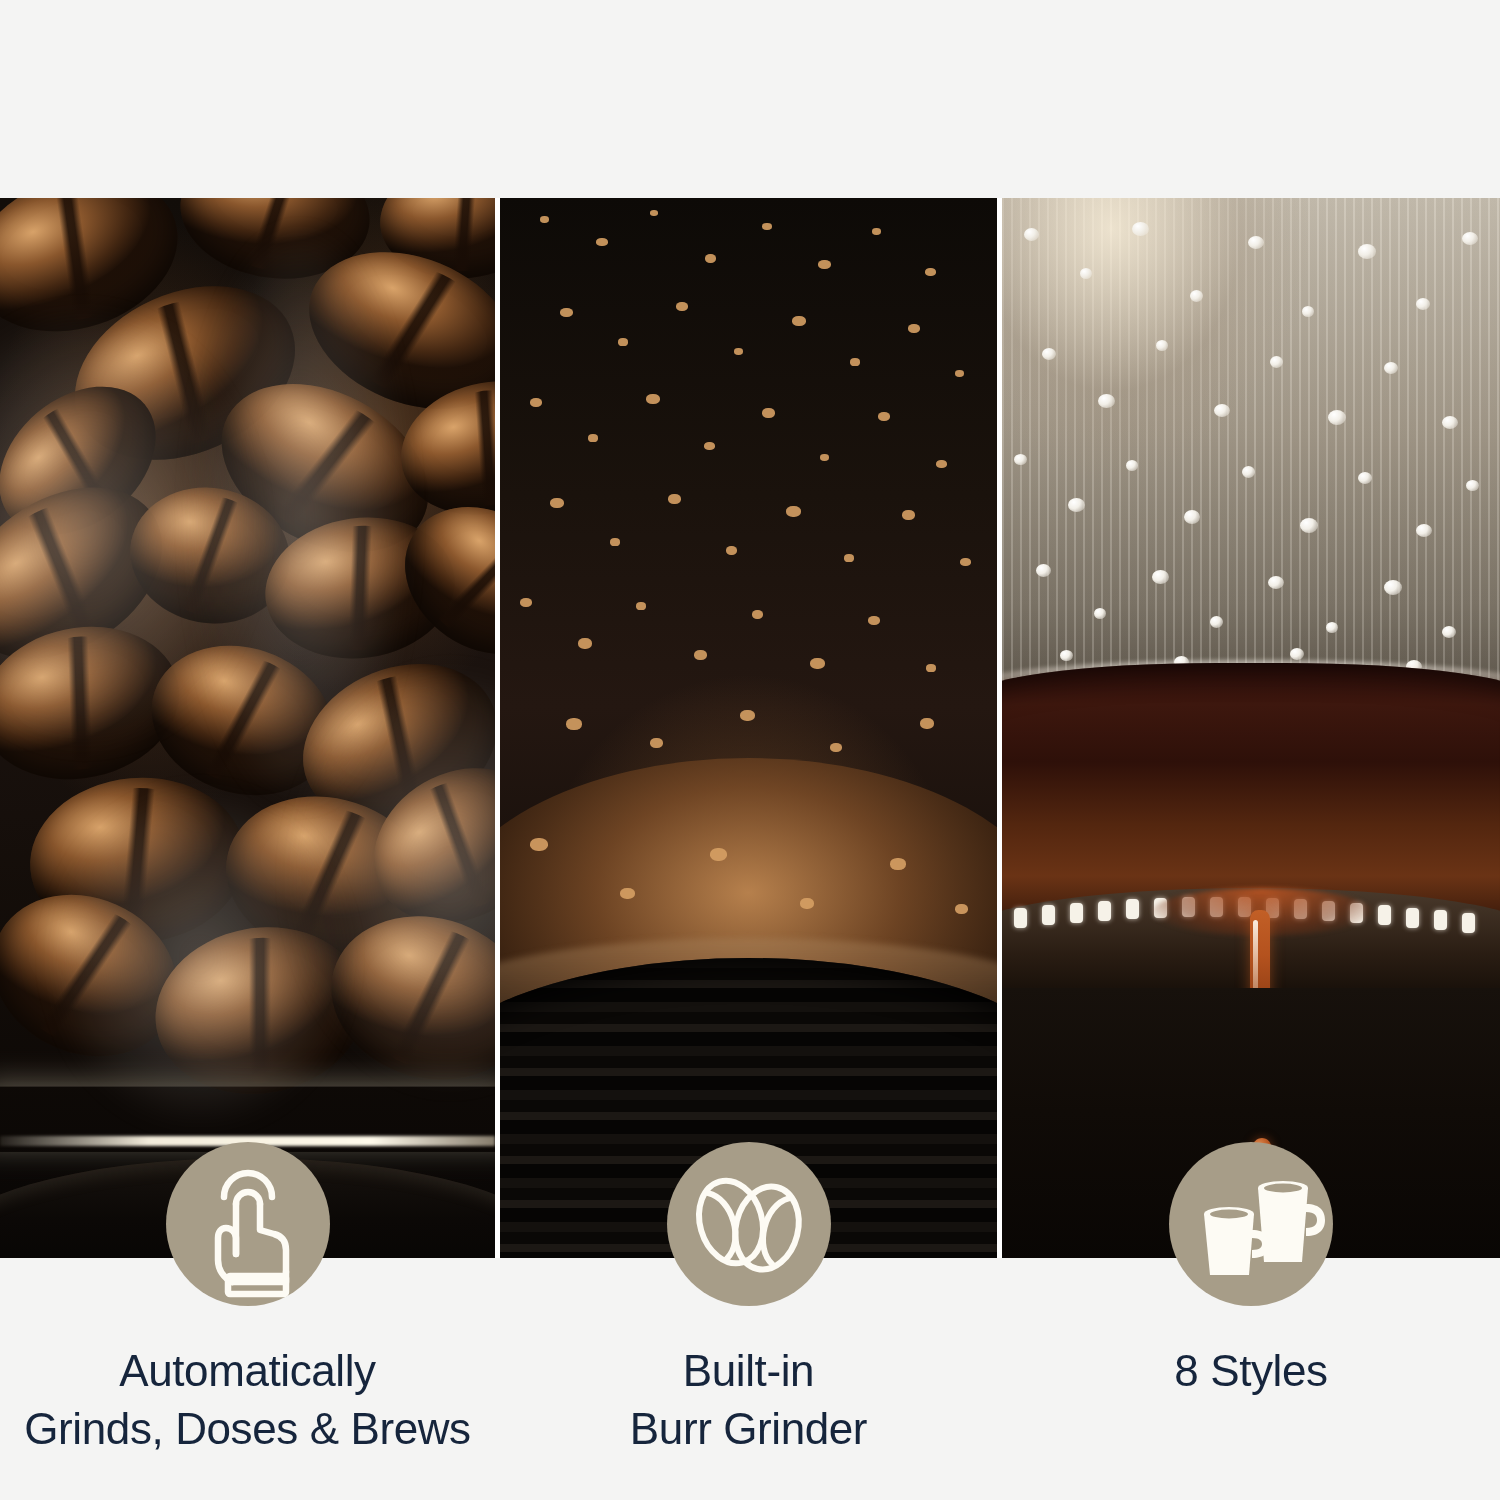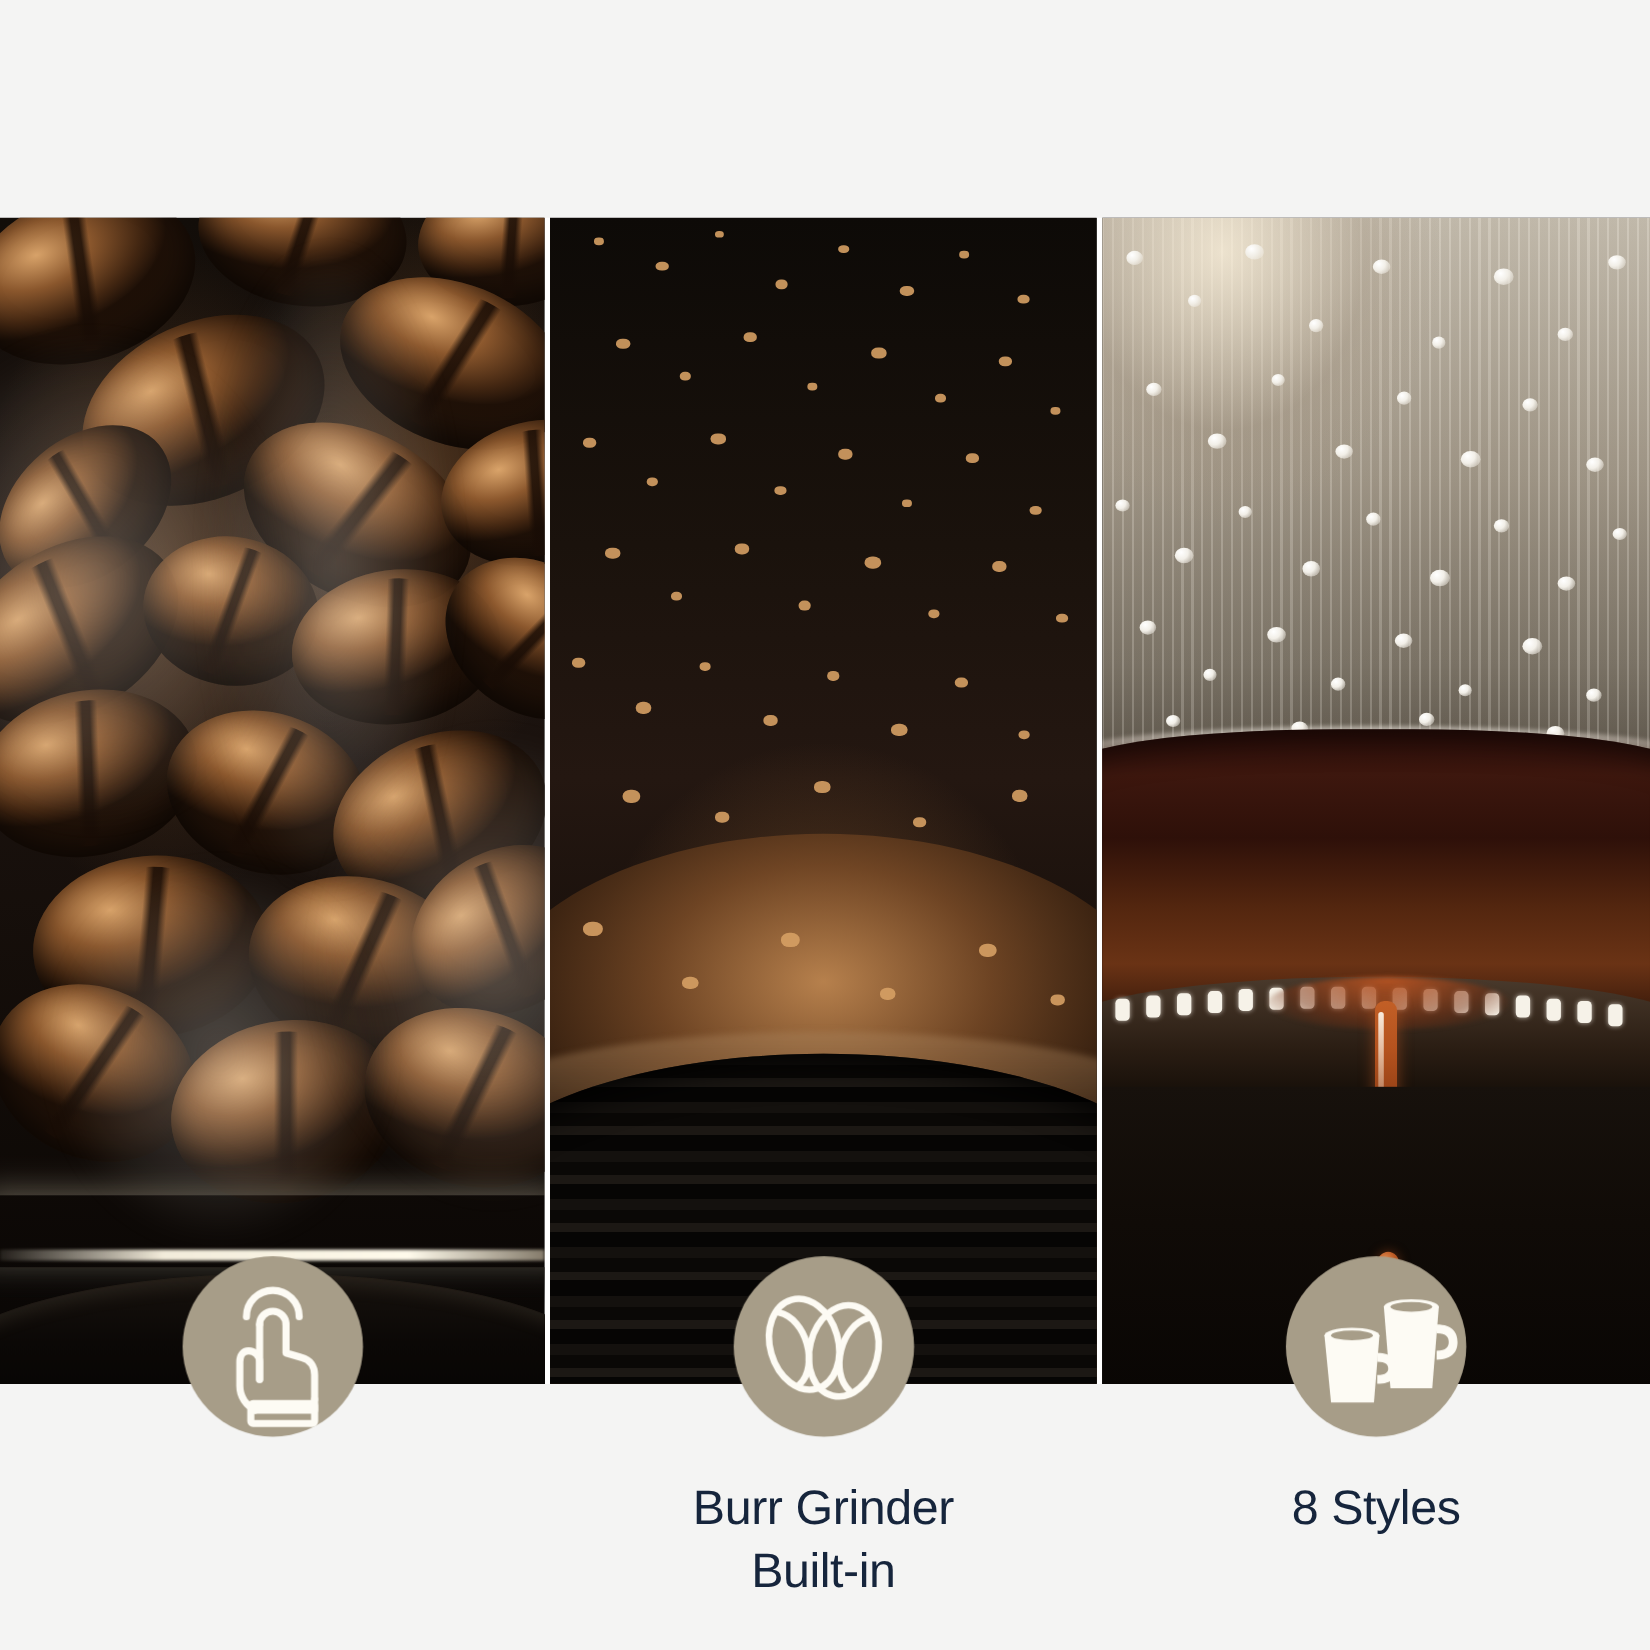--- a/index.html
+++ b/index.html
@@ -529,23 +529,25 @@
         <path d="M35 72 L85 72 L80 133 L41 133 Z"></path>
         <ellipse cx="60" cy="72" rx="25" ry="7" fill="#fdfbf4"></ellipse>
         <ellipse cx="60" cy="72" rx="19" ry="4.4" fill="#a79d88"></ellipse>
         <path d="M83 88 C97 88 101 95 101 102 C101 109 97 116 83 116 L83 108 C91 108 93 105 93 102 C93 99 91 96 83 96 Z"></path>
       </g>
     </svg>
   </div>
 
   <div class="captions">
     <div class="cap-col c1">
+      <span class="cap-line">Automatically</span>
+      <span class="cap-line">Grinds, Doses &amp; Brews</span>
     </div>
     <div class="cap-col c2">
+      <span class="cap-line">Built-in</span>
       <span class="cap-line">Burr Grinder</span>
-      <span class="cap-line">Built-in</span>
     </div>
     <div class="cap-col c3">
       <span class="cap-line">8 Styles</span>
     </div>
   </div>
 
 </div>
 
 </body></html>

